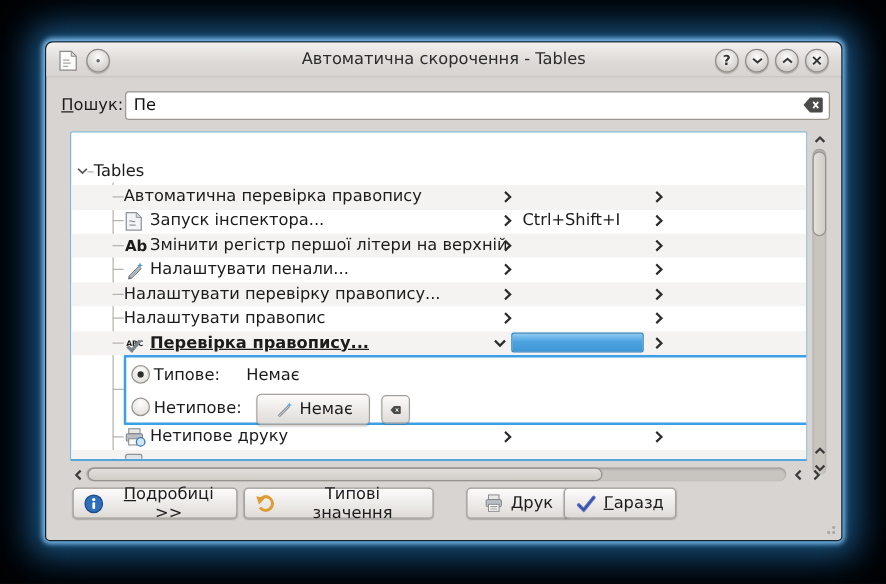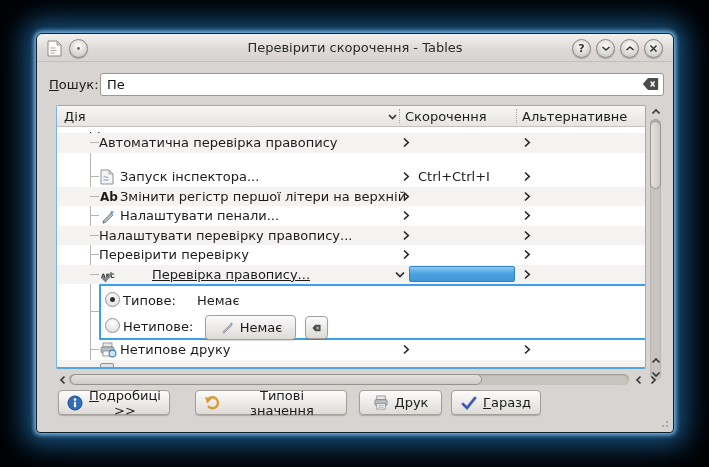--- a/index.html
+++ b/index.html
@@ -29,21 +29,21 @@
   .tree{position:absolute;left:19px;top:71px;width:590px;height:264px;background:#fff;
         border:1px solid #79b6dc;border-bottom:2px solid #55a5da;border-radius:2px;overflow:hidden;}
   .thead{position:absolute;left:0;top:0;width:100%;height:21px;
          background:linear-gradient(#f7f6f4,#e7e4e1);border-bottom:1px solid #c6c2be;}
   .th{position:absolute;top:3px;}
   .th-sep{position:absolute;top:3px;bottom:3px;border-left:1px dotted #a9a5a1;}
   .row{position:absolute;left:0;width:100%;height:19.5px;line-height:19.5px;white-space:nowrap;}
   .row.alt{background:#f4f3f1;}
   .rlabel{position:absolute;left:42px;top:0;}
   .rlabel.with-icon{left:63px;}
-  .rlabel.sel{font-weight:normal;text-decoration:underline;margin-left:32px;}
+  .rlabel.sel{font-weight:bold;text-decoration:underline;}
   .ricon{position:absolute;left:43px;top:2px;width:17px;height:16px;}
   .cell-sc{position:absolute;left:345px;top:4px;}
   .cell-alt{position:absolute;left:466px;top:4px;}
   .sc-text{position:absolute;left:361px;top:0;}
   .vline{position:absolute;left:33px;width:1px;background:#b7b4b0;}
   .tick{position:absolute;left:33px;top:9px;width:9px;height:1px;background:#b7b4b0;}
   .expander{position:absolute;left:4px;top:5px;}
   .root-label{position:absolute;left:18px;top:0;}
   
   .editor-chev{position:absolute;left:337px;top:4px;}
@@ -102,21 +102,21 @@
               <path d="M10 1 l0 4 4 0 z" fill="#d9d7d3" stroke="#8a8a88" stroke-width=".8"></path>
               <path d="M3.5 8 l5 0 M3.5 10.5 l6 0 M3.5 13 l4 0" stroke="#a9a7a3" stroke-width="1"></path>
             </svg>
       </span>
       <span class="roundbtn">
         <svg width="5" height="5" viewBox="0 0 5 5">
               <circle cx="2.5" cy="2.5" r="1.4" fill="#6a6a68"></circle>
             </svg>
       </span>
     </div>
-    <div class="title">Перевірити скорочення - Tables</div>
+    <div class="title">Автоматична скорочення - Tables</div>
     <div class="tb-right">
       <span class="roundbtn">
             <span>?</span>
           </span>
       <span class="roundbtn">
         <svg width="10" height="7" viewBox="0 0 10 7">
               <path d="M1.5 2 L5 5 L8.5 2" fill="none" stroke="#333" stroke-width="1.6"></path>
             </svg>
       </span>
       <span class="roundbtn">
@@ -135,46 +135,34 @@
   <label class="search-label"><u>П</u>ошук:</label>
   <input class="search-input" value="Пе" style="">
   <span class="search-clear">
     <svg width="17" height="14" viewBox="0 0 17 14">
           <path d="M6 1 h9 a1.2 1.2 0 0 1 1.2 1.2 v9.6 a1.2 1.2 0 0 1 -1.2 1.2 h-9 L0.8 7z" fill="#4b4b49"></path>
           <path d="M8.6 4.5 l4 5 M12.6 4.5 l-4 5" stroke="#fff" stroke-width="1.4"></path>
         </svg>
   </span>
 
   <div class="tree">
-    <div class="thead">
-      <span class="th" style="left:7px">Дія</span>
-      <span style="position:absolute;left:330px;top:7px">
-        <svg width="11" height="8" viewBox="0 0 11 8">
-              <path d="M2 2 L5.5 5.5 L9 2" fill="none" stroke="#333" stroke-width="1.6"></path>
-            </svg>
-      </span>
-      <span class="th-sep" style="left:342px"></span>
-      <span class="th" style="left:348px">Скорочення</span>
-      <span class="th-sep" style="left:459px"></span>
-      <span class="th" style="left:465px">Альтернативне</span>
-    </div>
 
     <div class="vline" style="top:40px;height:222px"></div>
 
     <div class="row" style="top:22px">
       <span class="expander">
         <svg width="10" height="8" viewBox="0 0 10 8">
               <path d="M1.5 2 L5 5.5 L8.5 2" fill="none" stroke="#555" stroke-width="1.4"></path>
             </svg>
       </span>
       <span style="position:absolute;left:13px;top:9px;width:5px;height:1px;background:#b7b4b0"></span>
       <span class="root-label">Tables</span>
     </div>
 
-    <div class="row alt" style="top:27px">
+    <div class="row alt" style="top:42px">
       <span class="tick"></span>
       <span class="rlabel">Автоматична перевірка правопису</span>
       <span class="cell-sc">
             <svg width="8" height="11" viewBox="0 0 8 11">
               <path d="M2 1.5 L6.2 5.5 L2 9.5" fill="none" stroke="#2b2b2b" stroke-width="1.7"></path>
             </svg>
           </span>
       <span class="cell-alt">
             <svg width="8" height="11" viewBox="0 0 8 11">
               <path d="M2 1.5 L6.2 5.5 L2 9.5" fill="none" stroke="#2b2b2b" stroke-width="1.7"></path>
@@ -190,21 +178,21 @@
               <path d="M9 1 l0 4 4 0 z" fill="#d5dade" stroke="#8d9298" stroke-width=".7"></path>
               <path d="M3.5 8 c1.5-1.5 3 1.5 4.5 0 M3.5 11 l5 0" stroke="#8e959c" stroke-width="1" fill="none"></path>
             </svg>
       </span>
       <span class="rlabel with-icon">Запуск інспектора...</span>
       <span class="cell-sc">
             <svg width="8" height="11" viewBox="0 0 8 11">
               <path d="M2 1.5 L6.2 5.5 L2 9.5" fill="none" stroke="#2b2b2b" stroke-width="1.7"></path>
             </svg>
           </span>
-      <span class="sc-text">Ctrl+Ctrl+I</span>
+      <span class="sc-text">Ctrl+Shift+I</span>
       <span class="cell-alt">
             <svg width="8" height="11" viewBox="0 0 8 11">
               <path d="M2 1.5 L6.2 5.5 L2 9.5" fill="none" stroke="#2b2b2b" stroke-width="1.7"></path>
             </svg>
           </span>
     </div>
 
     <div class="row alt" style="top:80.5px">
       <span class="tick"></span>
       <span class="ricon" style="top:1px;font-weight:bold;font-size:12px">Ab</span>
@@ -253,21 +241,21 @@
           </span>
       <span class="cell-alt">
             <svg width="8" height="11" viewBox="0 0 8 11">
               <path d="M2 1.5 L6.2 5.5 L2 9.5" fill="none" stroke="#2b2b2b" stroke-width="1.7"></path>
             </svg>
           </span>
     </div>
 
     <div class="row" style="top:139px">
       <span class="tick"></span>
-      <span class="rlabel">Перевірити перевірку</span>
+      <span class="rlabel">Налаштувати правопис</span>
       <span class="cell-sc">
             <svg width="8" height="11" viewBox="0 0 8 11">
               <path d="M2 1.5 L6.2 5.5 L2 9.5" fill="none" stroke="#2b2b2b" stroke-width="1.7"></path>
             </svg>
           </span>
       <span class="cell-alt">
             <svg width="8" height="11" viewBox="0 0 8 11">
               <path d="M2 1.5 L6.2 5.5 L2 9.5" fill="none" stroke="#2b2b2b" stroke-width="1.7"></path>
             </svg>
           </span>
@@ -383,41 +371,41 @@
             <path d="M5.5 1.5 L2 5 L5.5 8.5" fill="none" stroke="#3a3a3a" stroke-width="1.7"></path>
           </svg>
     </span>
     <span class="sarrow" style="left:590px;top:1px">
       <svg width="8" height="10" viewBox="0 0 8 10">
             <path d="M2.5 1.5 L6 5 L2.5 8.5" fill="none" stroke="#3a3a3a" stroke-width="1.7"></path>
           </svg>
     </span>
   </div>
 
-  <button class="btn" style="left:21px;width:112px">
+  <button class="btn" style="left:21px;width:132px">
     <span>
       <svg width="16" height="16" viewBox="0 0 16 16">
             <circle cx="8" cy="8" r="7" fill="#2f6dbd"></circle>
             <circle cx="8" cy="8" r="7" fill="none" stroke="#1d4a86" stroke-width="1"></circle>
             <circle cx="8" cy="4.6" r="1.3" fill="#fff"></circle>
             <rect x="6.9" y="6.8" width="2.2" height="5.4" rx="1" fill="#fff"></rect>
           </svg>
     </span>
     <span><u>П</u>одробиці &gt;&gt;</span>
   </button>
   <button class="btn" style="left:158px;width:152px">
     <span>
       <svg width="16" height="15" viewBox="0 0 16 15">
             <path d="M3.5 5.5 A5.5 5.5 0 1 1 4 11" fill="none" stroke="#dd9b33" stroke-width="2.4"></path>
             <path d="M1 2 L8 3.5 L3.2 8.5 z" fill="#dd9b33"></path>
           </svg>
     </span>
     <span>Типові значення</span>
   </button>
-  <button class="btn" style="left:322px;width:83px">
+  <button class="btn" style="left:336px;width:83px">
     <span>
       <svg width="16" height="15" viewBox="0 0 17 16">
             <rect x="4" y="1" width="9" height="4" fill="#e8e8e6" stroke="#85858a" stroke-width=".8"></rect>
             <rect x="2" y="5" width="13" height="6" rx="1" fill="#b9bdc4" stroke="#7e8288" stroke-width=".8"></rect>
             <rect x="4" y="9" width="9" height="6" fill="#fbfbfa" stroke="#85858a" stroke-width=".8"></rect>
             <path d="M5.5 11 h6 M5.5 13 h6" stroke="#9a9a98" stroke-width=".9"></path>
           </svg>
     </span>
     <span><u>Д</u>рук</span>
   </button>

